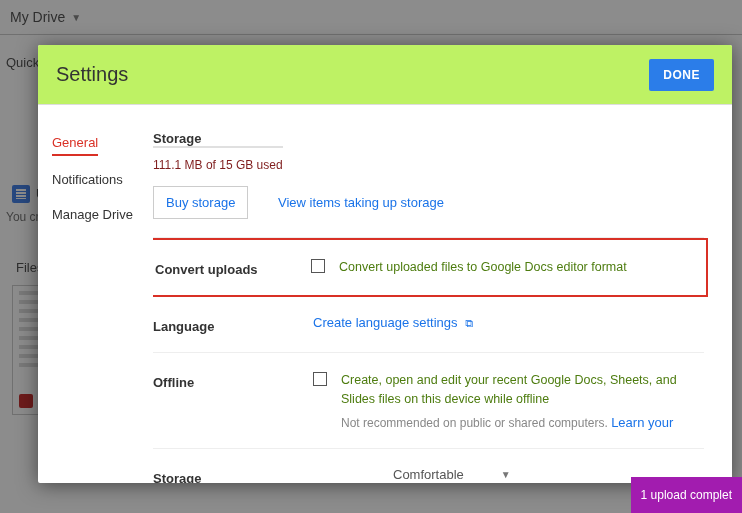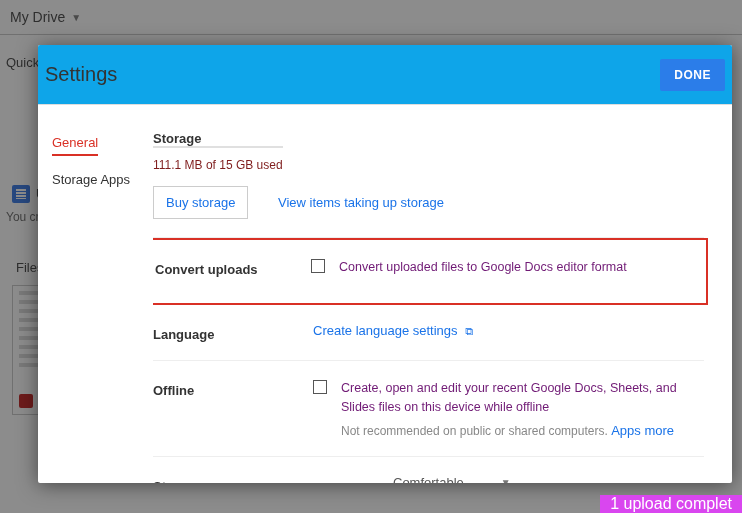--- a/index.html
+++ b/index.html
@@ -17,51 +17,51 @@
   .bg-docicon-lines { width: 10px; height: 10px; background: linear-gradient(#fff 2px, transparent 2px) 0 0/100% 3px; }
   .bg-docicon-row .lbl { font-size: 12px; color: #555; }
   .bg-you { position: absolute; top: 210px; left: 6px; font-size: 12px; color: #777; }
   .bg-files { position: absolute; top: 260px; left: 16px; font-size: 13px; color: #555; }
 
   .bg-doc-thumb { position: absolute; top: 285px; left: 12px; width: 50px; height: 130px; border: 1px solid #ccc; background: #fff; overflow: hidden; }
   .bg-doc-thumb .line { height: 4px; background: #ddd; margin: 5px 6px; }
   .bg-doc-thumb .line.sh { width: 60%; }
   .bg-doc-thumb .pdf { position: absolute; bottom: 6px; left: 6px; width: 14px; height: 14px; background: #d32f2f; border-radius: 2px; }
 
-  .upload-toast { position: absolute; right: 0; bottom: 0; background: #d946ef; color: #fff; font-size: 16px; padding: 0 10px; }
+  .upload-toast { position: absolute; right: 0; bottom: 0; background: #a21caf; color: #fff; font-size: 12px; padding: 11px 10px; }
 
   .modal { position: absolute; top: 45px; left: 38px; right: 10px; bottom: 30px; background: #fff; border-radius: 2px; box-shadow: 0 2px 20px rgba(0,0,0,0.5); display: flex; flex-direction: column; overflow: hidden; }
-  .modal-header { height: 60px; background: #0ea5e9; border-bottom: 1px solid #ddd; display: flex; align-items: center; justify-content: space-between; padding: 0 7px; }
+  .modal-header { height: 60px; background: #bef264; border-bottom: 1px solid #ddd; display: flex; align-items: center; justify-content: space-between; padding: 0 18px; }
   .modal-title { font-size: 20px; color: #333; font-weight: 400; }
   .done-btn { background: #2b7de9; color: #fff; border: none; padding: 9px 14px; font-size: 12px; font-weight: bold; letter-spacing: 0.5px; cursor: pointer; border-radius: 2px; }
 
   .modal-body { flex: 1; display: flex; overflow: hidden; }
   .nav { width: 115px; padding: 24px 0 10px 14px; }
   .nav-item { font-size: 13px; color: #333; padding: 6px 0 4px 0; margin-bottom: 10px; cursor: pointer; }
   .nav-item.active { color: #d93025; border-bottom: 2px solid #d93025; display: inline-block; padding-bottom: 4px; }
 
   .content { flex: 1; padding: 18px 28px 10px 0; overflow: hidden; }
   .section { display: flex; border-bottom: 1px solid #eee; padding: 18px 0; }
   .section:last-child { border-bottom: none; }
   .section-label { width: 160px; font-size: 13px; font-weight: bold; color: #333; flex-shrink: 0; padding-top: 4px; }
   .section-body { flex: 1; font-size: 13px; color: #333; }
 
   .storage-bar { width: 130px; height: 2px; background: #e0e0e0; margin-bottom: 10px; }
   .storage-used { color: #7f1d1d; margin-bottom: 14px; font-size: 12px; }
   .buy-btn { display: inline-block; border: 1px solid #ccc; padding: 8px 12px; color: #1a73e8; font-size: 13px; margin-right: 26px; cursor: pointer; }
   .link { color: #1a73e8; cursor: pointer; font-size: 13px; }
   .link .ext { margin-left: 4px; font-size: 11px; }
 
-  .highlight-box { border: 2px solid #d93025; padding: 12px 0 20px 0; margin: 0 -4px; }
+  .highlight-box { border: 2px solid #d93025; padding: 12px 0 12px 0; margin: 0 -4px; }
   .highlight-box .section { border-bottom: none; padding: 6px 0; }
   .highlight-box .section-label { padding-left: 4px; }
 
   .checkbox-row { display: flex; align-items: flex-start; gap: 14px; }
   .checkbox { width: 14px; height: 14px; border: 1.5px solid #555; flex-shrink: 0; margin-top: 1px; cursor: pointer; }
-  .check-text { font-size: 12.5px; color: #701a75; line-height: 1.5; }
+  .check-text { font-size: 12.5px; color: #4d7c0f; line-height: 1.5; }
   .subtext { font-size: 12px; color: #888; margin-top: 6px; }
 
   .density-select { display: inline-flex; align-items: center; gap: 37px; margin-left: 80px; color: #555; cursor: pointer; font-size: 13px; }
   .density-select .caret { color: #777; font-size: 10px; }
 
   .sec-storage { padding-top: 4px; flex-direction: column; }
   .sec-convert-wrap { margin-top: 0; }
 </style>
 </head>
 <body>
@@ -97,21 +97,22 @@
 <div class="overlay-dim"></div>
 
 <div class="modal">
   <div class="modal-header">
     <div class="modal-title">Settings</div>
     <button class="done-btn">DONE</button>
   </div>
   <div class="modal-body">
     <div class="nav">
       <div class="nav-item active">General</div>
-      <div class="nav-item">Storage Apps</div>
+      <div class="nav-item">Notifications</div>
+      <div class="nav-item">Manage Drive</div>
     </div>
     <div class="content">
 
       <div class="section sec-storage">
         <div class="section-label">Storage</div>
         <div class="section-body">
           <div class="storage-bar"></div>
           <div class="storage-used">111.1 MB of 15 GB used</div>
           <span class="buy-btn">Buy storage</span>
           <span class="link">View items taking up storage</span>
@@ -141,21 +142,21 @@
       </div>
 
       <div class="section">
         <div class="section-label">Offline</div>
         <div class="section-body">
           <div class="checkbox-row">
             <div class="checkbox"></div>
             <div>
               <div class="check-text">Create, open and edit your recent Google Docs, Sheets, and Slides files on this device while offline</div>
               <div class="subtext">
-                <span>Not recommended on public or shared computers. </span><span class="link">Apps more</span>
+                <span>Not recommended on public or shared computers. </span><span class="link">Learn your</span>
               </div>
             </div>
           </div>
         </div>
       </div>
 
       <div class="section">
         <div class="section-label">Storage</div>
         <div class="section-body">
           <div class="density-select">

